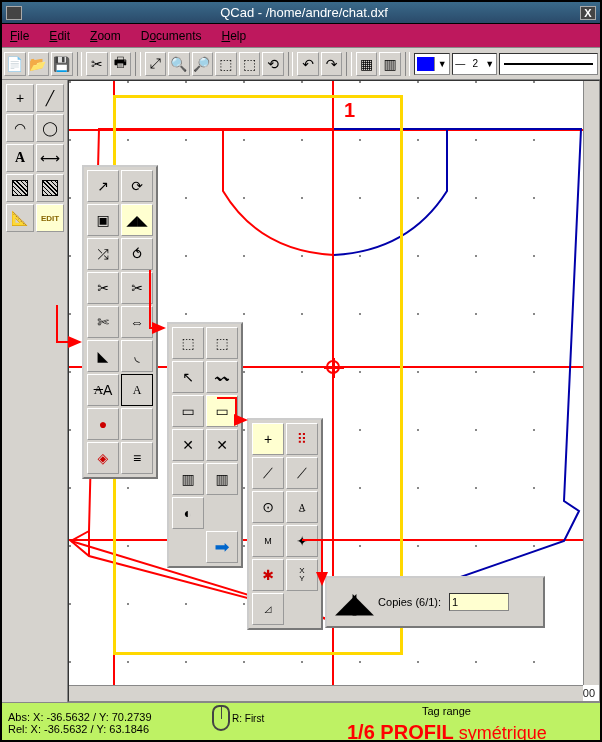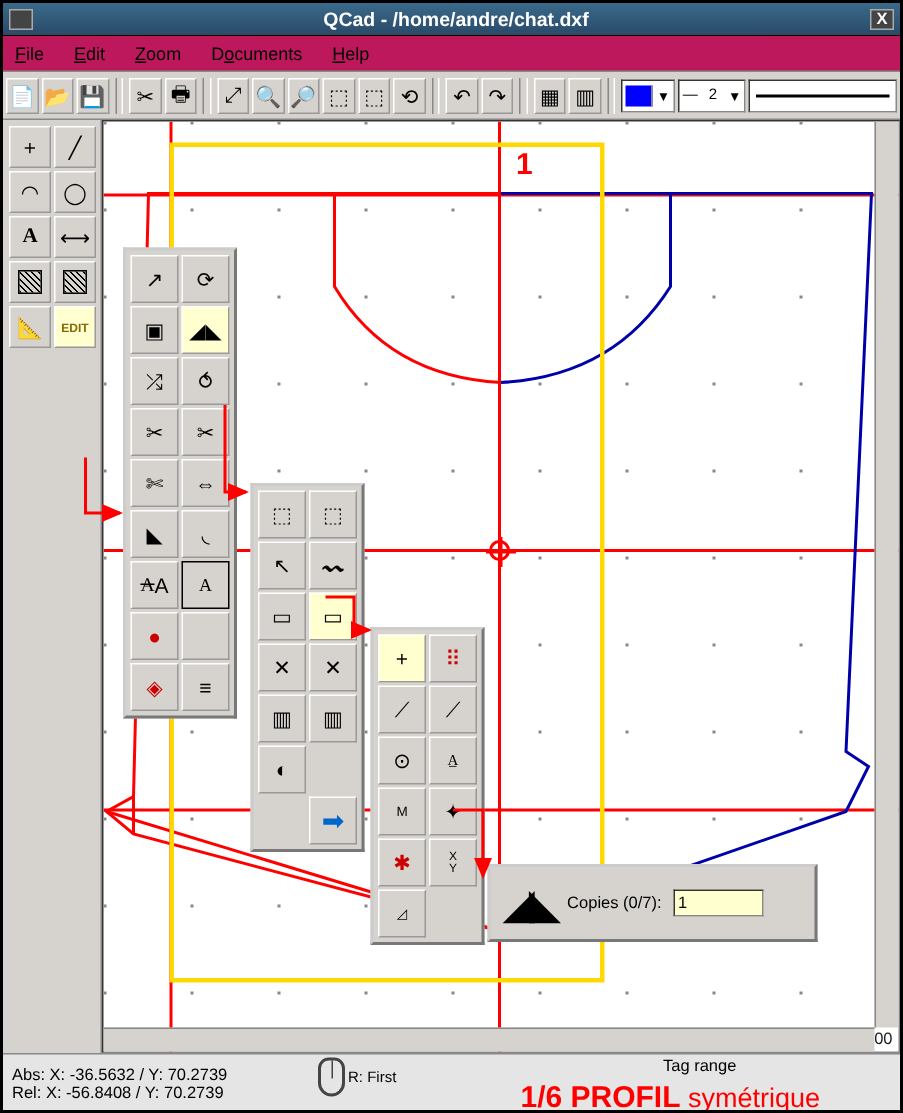--- a/index.html
+++ b/index.html
@@ -23,21 +23,21 @@
   }
   .titlebar .sysmenu {
     width: 16px; height: 14px;
     border: 1px solid #aaa;
     background: #444;
     margin-right: 6px;
   }
   .titlebar .title {
     flex: 1;
     text-align: center;
-    font-weight: bold;
+    font-weight: normal;
     font-size: 13px;
   }
   .titlebar .close {
     width: 16px; height: 14px;
     border: 1px solid #aaa;
     background: #444;
     color: #fff;
     display:flex;align-items:center;justify-content:center;
     font-size: 11px;
     font-weight:bold;
@@ -193,32 +193,32 @@
     font-size:11px;
   }
   .mirror-icon { font-size:28px;letter-spacing:-4px; }
   .mirror-dlg input {
     width:60px;height:18px;border:1px inset #888;background:#ffffd0;
     font-size:11px;padding:1px 2px;
   }
 
   .statusbar {
     height: 40px;
-    background:#e5e5e5;
+    background:#bef264;
     border-top:1px solid #888;
     display:flex;align-items:center;
     padding:0 6px;
     font-size:11px;
     position:relative;
   }
   .statusbar .coords { width:180px; }
   .statusbar .mouse-hint { position:absolute;left:210px;top:2px;display:flex;align-items:center;gap:2px; }
   .mouse-icon { width:18px;height:26px;border:2px solid #444;border-radius:8px 8px 10px 10px;position:relative; }
   .mouse-icon::before{content:"";position:absolute;left:50%;top:0;width:1px;height:12px;background:#444;}
-  .statusbar .tag { position:absolute;left:440px;top:2px; }
+  .statusbar .tag { position:absolute;left:420px;top:2px; }
   .annotation-text {
     position:absolute;left:345px;top:18px;
     font:bold 20px sans-serif;color:#ff0000;
   }
   .annotation-text .small { font-weight:normal;font-size:18px;color:#ff0000; }
   .scrollbar-v {
     position:absolute;right:0;top:0;bottom:16px;width:16px;
     background:#d6d3ce;border-left:1px solid #888;
   }
   .scrollbar-h {
@@ -392,29 +392,29 @@
         </marker>
       </defs>
     <path d="M55,225 L55,262 L78,262" stroke="#ff0000" stroke-width="2" fill="none" marker-end="url(#ah)"></path>
     <path d="M148,190 L148,248 L162,248" stroke="#ff0000" stroke-width="2" fill="none" marker-end="url(#ah)"></path>
     <path d="M215,318 L234,318 L234,340 L244,340" stroke="#ff0000" stroke-width="2" fill="none" marker-end="url(#ah)"></path>
     <path d="M300,460 L320,460 L320,504 " stroke="#ff0000" stroke-width="2" fill="none" marker-end="url(#ah)"></path>
   </svg>
 
   <div class="mirror-dlg">
     <span class="mirror-icon">◢◣</span>
-    <span>Copies (0/7):</span>
+    <span>Copies (6/1):</span>
     <input value="1" style="">
   </div>
 </div>
 
 <div class="statusbar">
   <div class="coords">
     <div>Abs: X: -36.5632 / Y: 70.2739</div>
-    <div>Rel: X: -56.8408 / Y: 70.2739</div>
+    <div>Rel: X: -36.5632 / Y: 63.1846</div>
   </div>
   <div class="mouse-hint">
     <div class="mouse-icon"></div>
     <div style="font-size:10px">R: First</div>
   </div>
   <div class="tag">Tag range</div>
   <div class="annotation-text">
     <span>1/6 PROFIL</span><span class="small"> symétrique</span>
   </div>
 </div>

